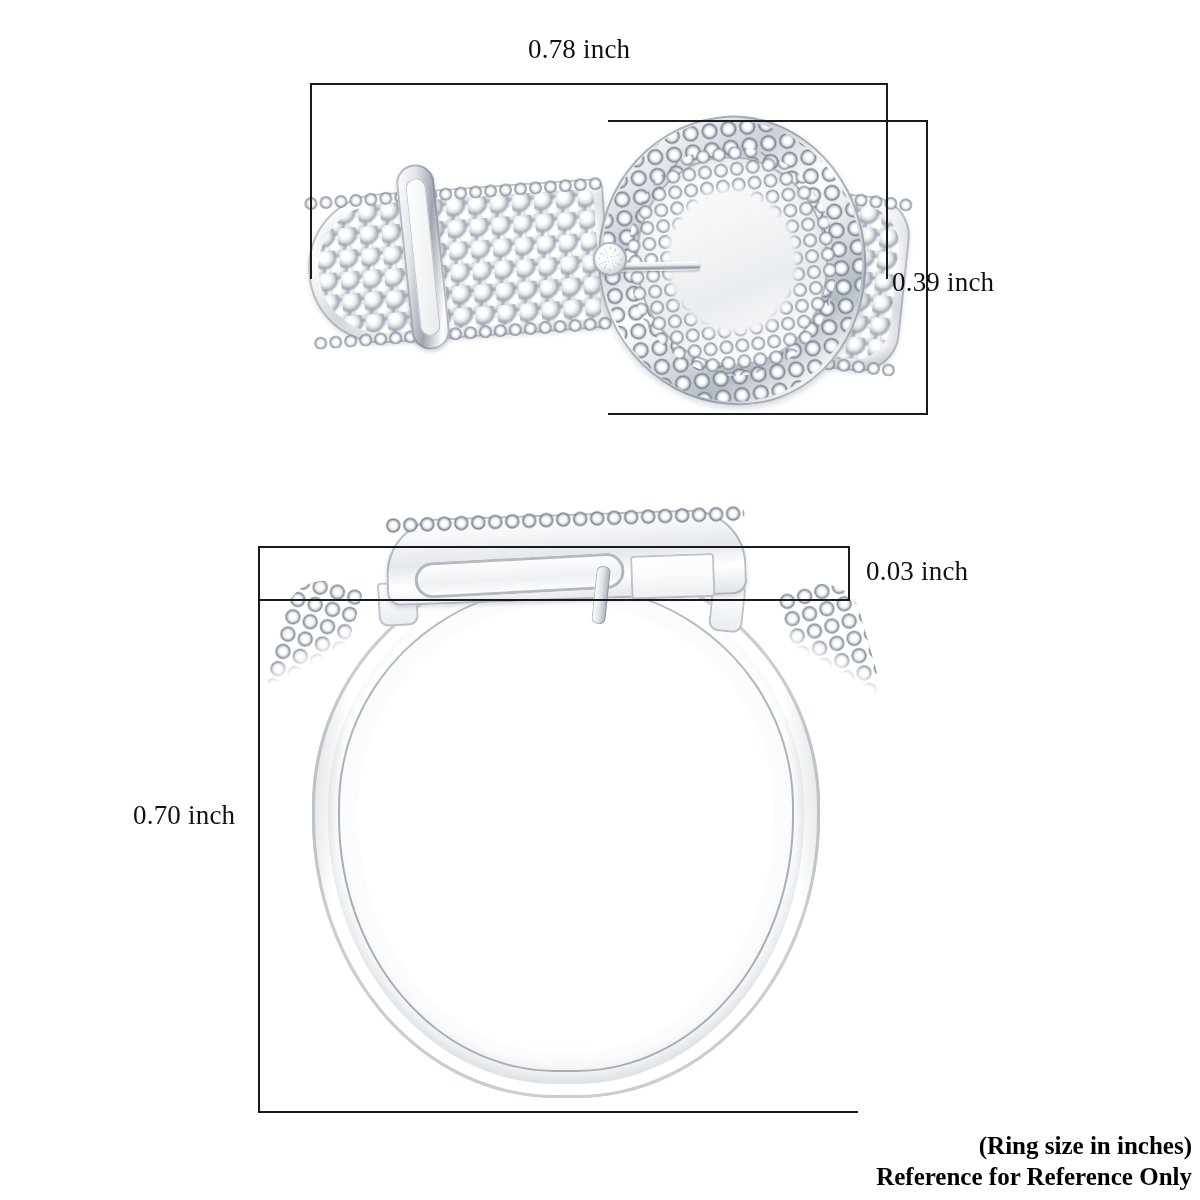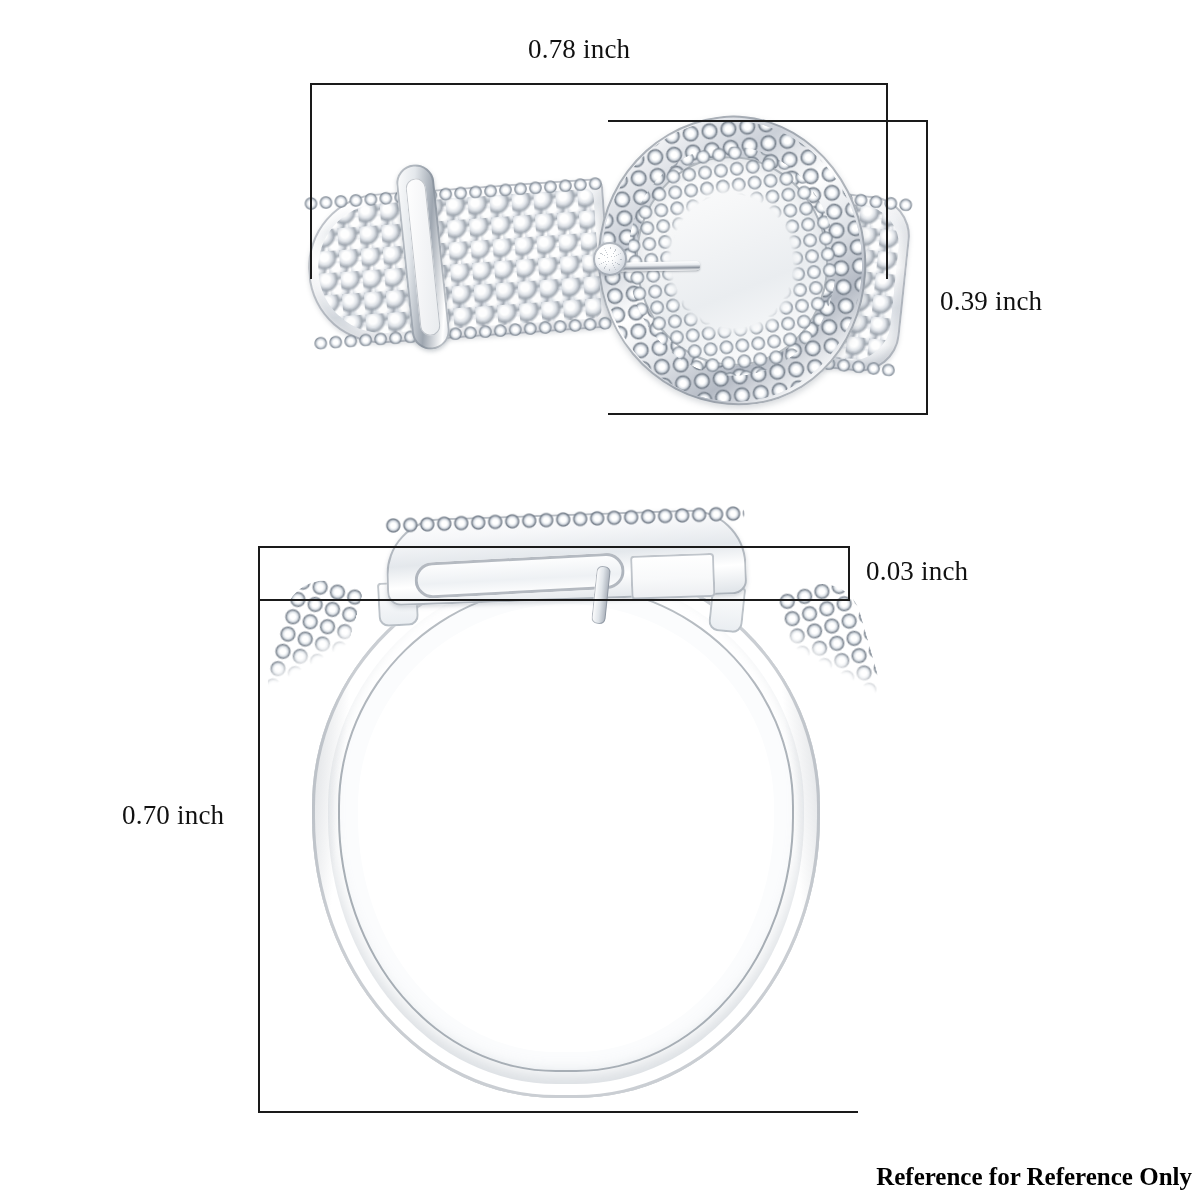--- a/index.html
+++ b/index.html
@@ -20,23 +20,23 @@
              border:2px solid #1a1a1a;border-left:none;background:transparent;}
 
   
   #t-box{left:258px;top:546px;width:592px;height:55px;
          border:2px solid #1a1a1a;border-left:none;background:transparent;}
   
   #v-box{left:258px;top:546px;width:600px;height:567px;
          border:2px solid #1a1a1a;border-top:none;border-right:none;background:transparent;}
 
   .lbl-width {left:528px;top:34px;}
-  .lbl-height{left:940px;top:267px;margin-top:19px;}
+  .lbl-height{left:892px;top:267px;}
   .lbl-thick {left:866px;top:556px;}
-  .lbl-vert  {left:122px;top:800px;}
+  .lbl-vert  {left:133px;top:800px;}
 
   
   #footer{position:absolute;right:8px;bottom:8px;text-align:right;
           font-family:"Liberation Serif",serif;font-weight:bold;
           font-size:25px;line-height:1.24;color:#000;}
 
   
   .art{position:absolute;}
 
   
@@ -305,16 +305,17 @@
   <div class="dimbox" id="h-bracket"></div>
   <div class="dimbox" id="t-box"></div>
   <div class="dimbox" id="v-box"></div>
 
   <div class="dimlabel lbl-width">0.78 inch</div>
   <div class="dimlabel lbl-height">0.39 inch</div>
   <div class="dimlabel lbl-thick">0.03 inch</div>
   <div class="dimlabel lbl-vert">0.70 inch</div>
 
   <div id="footer">
+    <div>(Ring size in inches)</div>
     <div>Reference for Reference Only</div>
   </div>
 
 </div>
 
 </body></html>

